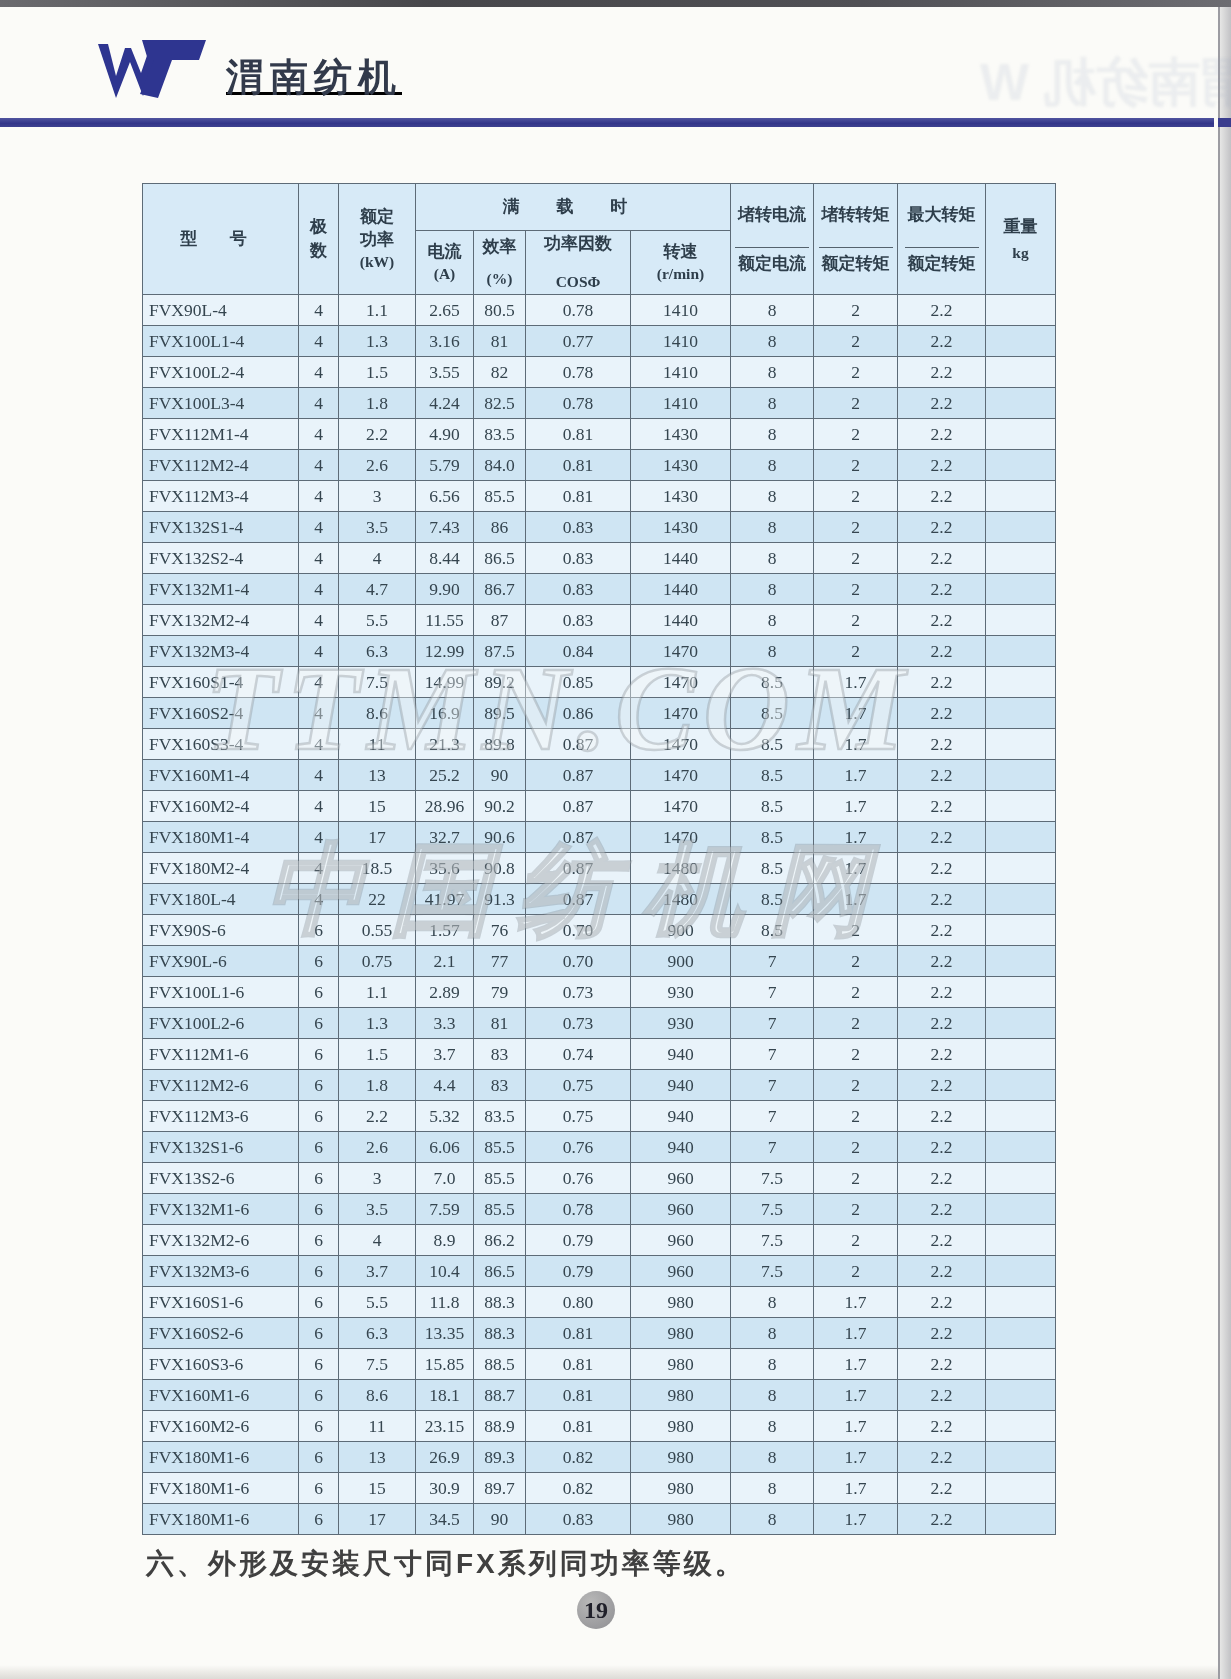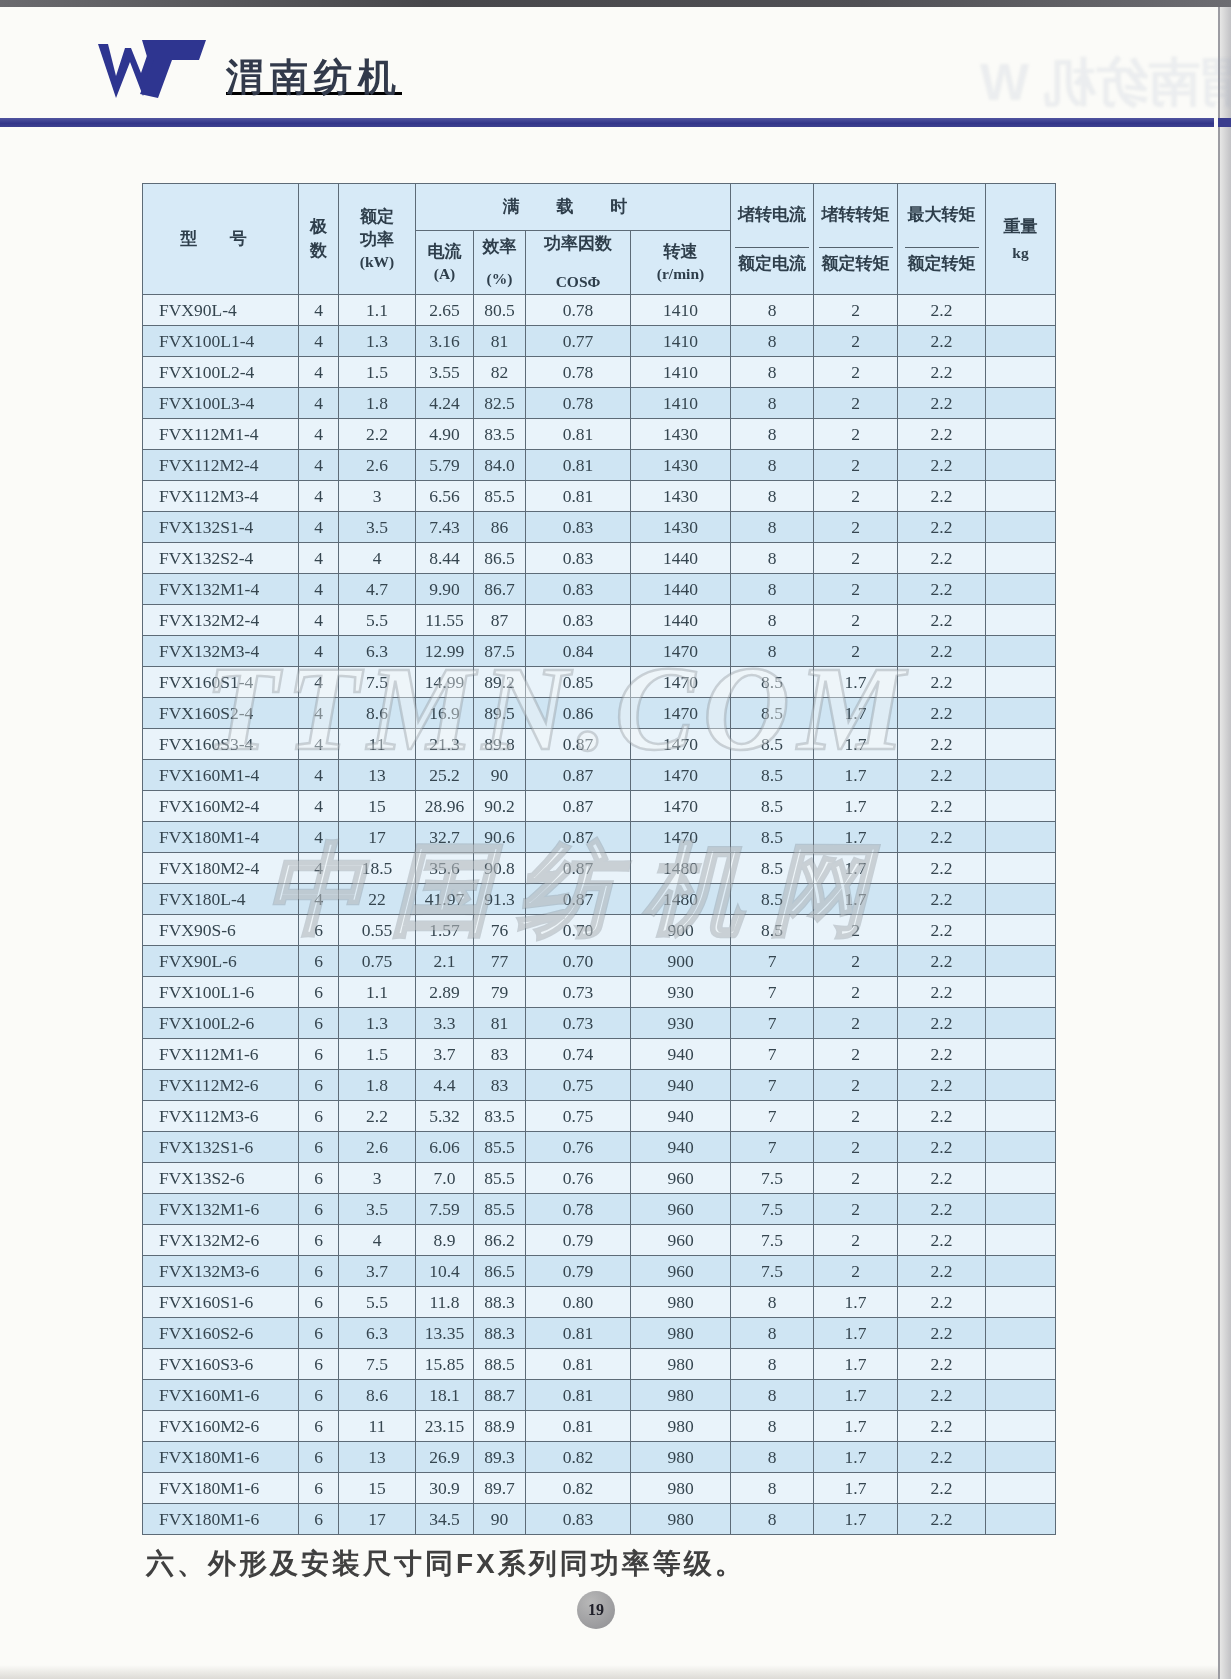--- a/index.html
+++ b/index.html
@@ -37,36 +37,36 @@
   .spec thead tr.h2 th{height:48px;}
   th.full-load{letter-spacing:16px;font-size:18px;}
   .hsmall{font-size:15.5px;font-family:"Liberation Serif",serif;font-weight:600;}
   .frac{display:flex;flex-direction:column;align-items:center;justify-content:center;gap:5px;}
   .frac .t{display:inline-block;border-bottom:1.6px solid #54626d;padding:0 3px 22px;}
   .frac .b{display:inline-block;}
   .wcell{display:flex;flex-direction:column;align-items:center;gap:6px;}
 
   .spec td{height:30px;font-size:17.5px;color:#35454f;text-align:center;padding:0;
            line-height:30px;font-family:"Liberation Serif","DejaVu Serif",serif;}
-  .spec td:first-child{text-align:left;padding-left:16px;}
+  .spec td:first-child{text-align:left;padding-left:6px;}
   .spec tr.light td{background:#e9f3fa;}
   .spec tr.dark td{background:#cfe5f3;}
 
   .wm{position:absolute;pointer-events:none;font-family:"Liberation Serif",serif;
       font-style:italic;font-weight:700;color:rgba(246,247,248,0.40);
       -webkit-text-stroke:2.5px rgba(125,130,138,0.32);white-space:nowrap;}
   .wm1{left:205px;top:640px;font-size:120px;letter-spacing:8px;}
   .wm2{left:265px;top:824px;font-size:100px;letter-spacing:26px;text-align:center;}
 
   .note{position:absolute;left:146px;top:1545px;font-family:"Liberation Sans","DejaVu Sans",sans-serif;
         font-weight:700;font-size:28px;color:#404040;letter-spacing:3px;}
   .pageno{position:absolute;left:577px;top:1591px;width:38px;height:38px;border-radius:50%;
           background:radial-gradient(circle at 36% 30%,#b8b8b8,#8e8e92);
           display:flex;align-items:center;justify-content:center;
-          font-size:16px;font-weight:600;color:#20202a;}
+          font-size:24px;font-weight:600;color:#20202a;}
 </style>
 </head>
 <body>
 
 <div class="page">
   <div class="paper"></div>
   <div class="scan-top"></div>
   <div class="scan-right"></div>
 
   <div class="ghost" style="left:980px;top:48px;font-size:52px;">渭南纺机 W</div>

